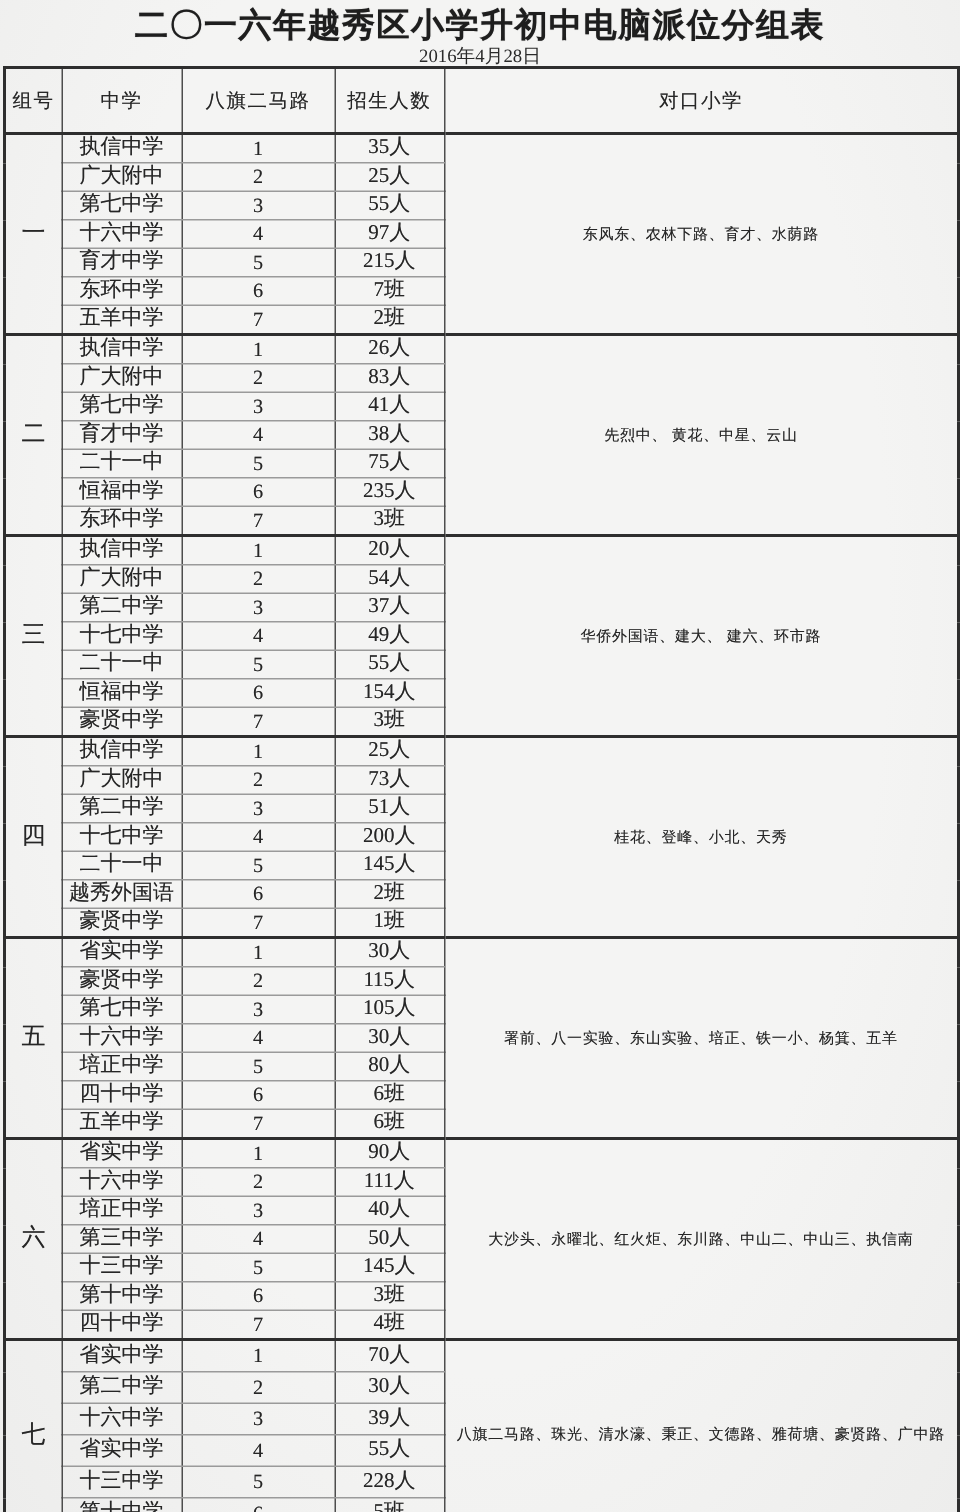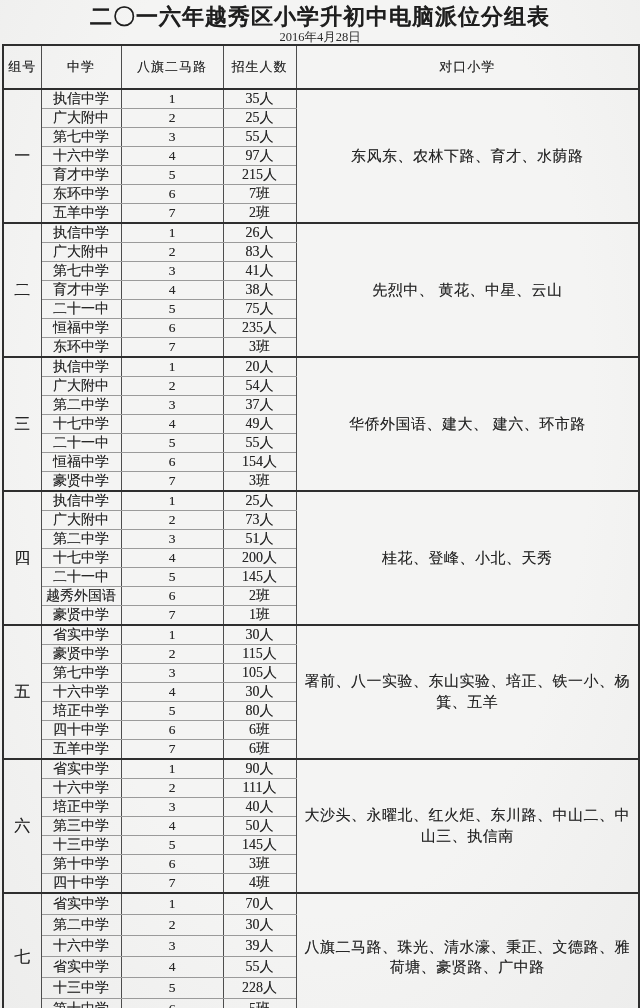--- a/index.html
+++ b/index.html
@@ -61,21 +61,21 @@
     border-top-color: #9a9a9a;
     border-bottom-color: #9a9a9a;
   }
   .alloc tbody tr.group-start td { border-top: 2px solid #2e2e2e; text-align: center; }
   .alloc td.gno {
     font-size: 16px;
     letter-spacing: 0;
     border-left-color: #2e2e2e;
   }
   .alloc td.primary {
-    font-size: 15px;
+    font-size: 10px;
     line-height: 21px;
     padding: 0 8px;
     letter-spacing: 0.5px;
   }
   .alloc td.code { font-size: 13.5px; }
   .alloc tbody.g7 td { height: 20px; line-height: 20px; }
 </style>
 </head>
 <body>
 

